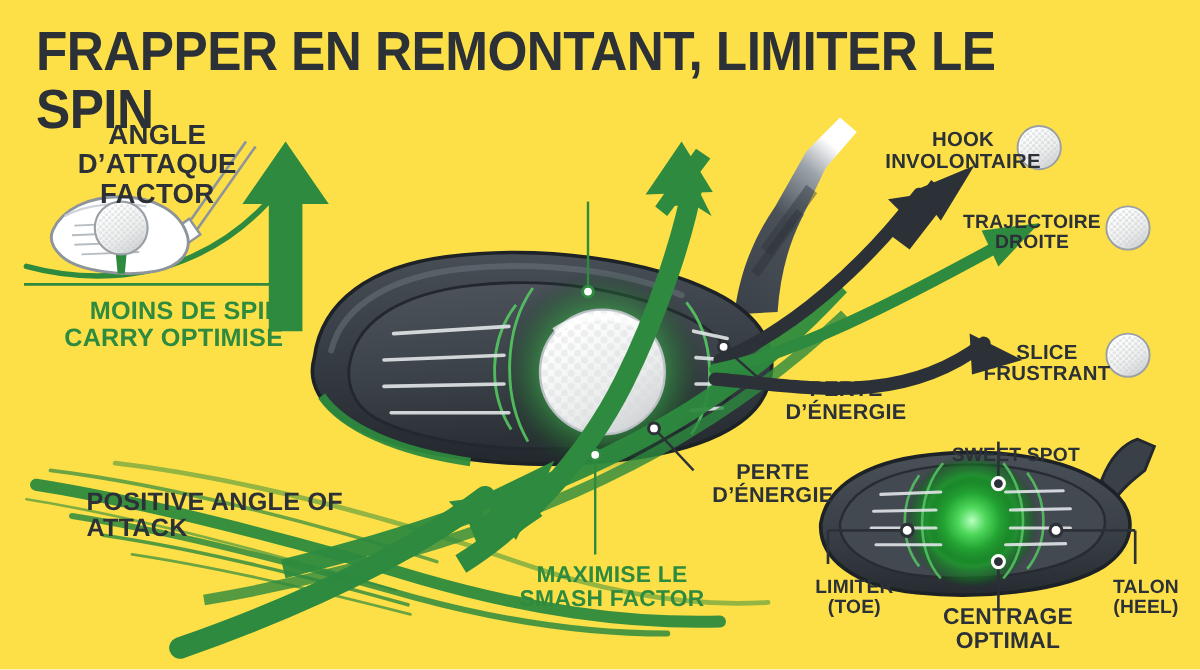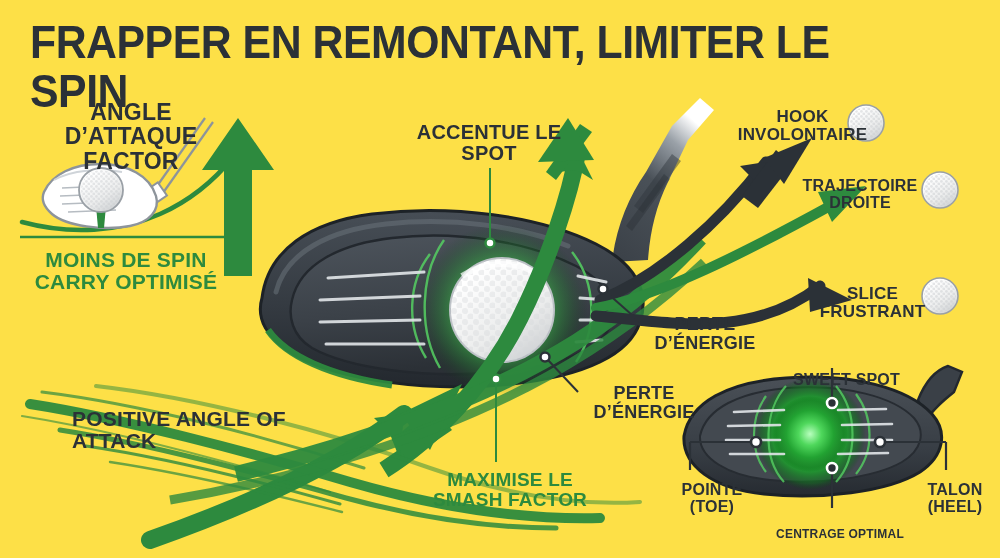--- a/index.html
+++ b/index.html
@@ -31,33 +31,33 @@
 
   #title{
     left:30px;top:18px;width:940px;
     font-size:46px;
     letter-spacing:-0.5px;
     transform:scaleX(.93);
     transform-origin:left center;
     color:#2b3137;
   }
   #lbl-angle-attaque{left:22px;top:100px;width:218px;font-size:23px;}
-  #lbl-moins-spin{left:16px;top:249px;width:220px;font-size:21px;}
+  #lbl-moins-spin{left:16px;top:249px;width:220px;font-size:21px;text-align:right;}
   #lbl-accentue{left:404px;top:122px;width:170px;font-size:20px;}
   #lbl-hook{left:720px;top:108px;width:165px;font-size:17px;}
   #lbl-trajectoire{left:790px;top:178px;width:140px;font-size:16px;}
   #lbl-slice{left:810px;top:285px;width:125px;font-size:17px;}
   #lbl-perte1{left:645px;top:315px;width:120px;font-size:18px;}
   #lbl-perte2{left:584px;top:384px;width:120px;font-size:18px;}
   #lbl-positive-aoa{left:72px;top:368px;width:300px;font-size:21px;margin-top:40px;}
   #lbl-maximise{left:420px;top:470px;width:180px;font-size:19px;}
   #lbl-sweet{left:770px;top:372px;width:130px;font-size:16px;text-align:right;}
   #lbl-pointe{left:662px;top:482px;width:100px;font-size:16px;}
   #lbl-talon{left:910px;top:482px;width:90px;font-size:16px;}
-  #lbl-centrage{left:745px;top:528px;width:190px;font-size:12px;}
+  #lbl-centrage{left:745px;top:505px;width:190px;font-size:19px;}
 </style>
 </head>
 <body>
 
 <div id="stage">
 
   <svg id="art" viewBox="0 0 1000 558">
     <defs>
       <radialGradient id="glowBall" cx="50%" cy="50%" r="50%">
         <stop offset="0%" stop-color="#9cf7a4" stop-opacity=".95"></stop>
@@ -317,38 +317,36 @@
 
   </svg>
 
   <div class="lbl dark lft" id="title">FRAPPER EN REMONTANT, LIMITER LE SPIN</div>
 
   <div class="lbl dark ctr" id="lbl-angle-attaque">ANGLE D’ATTAQUE
 FACTOR</div>
   <div class="lbl green ctr" id="lbl-moins-spin">MOINS DE SPIN
 CARRY OPTIMISÉ</div>
 
-  <div class="lbl dark ctr" id="lbl-accentue">ACCENTUE LE
-SPOT</div>
   <div class="lbl dark ctr" id="lbl-hook">HOOK
 INVOLONTAIRE</div>
   <div class="lbl dark ctr" id="lbl-trajectoire">TRAJECTOIRE
 DROITE</div>
   <div class="lbl dark ctr" id="lbl-slice">SLICE
 FRUSTRANT</div>
 
   <div class="lbl dark ctr" id="lbl-perte1">PERTE
 D’ÉNERGIE</div>
   <div class="lbl dark ctr" id="lbl-perte2">PERTE
 D’ÉNERGIE</div>
 
   <div class="lbl dark lft" id="lbl-positive-aoa">POSITIVE ANGLE OF ATTACK</div>
   <div class="lbl green ctr" id="lbl-maximise">MAXIMISE LE
 SMASH FACTOR</div>
 
   <div class="lbl dark ctr" id="lbl-sweet">SWEET SPOT</div>
-  <div class="lbl dark ctr" id="lbl-pointe">POINTE
+  <div class="lbl dark ctr" id="lbl-pointe">LIMITER
 (TOE)</div>
   <div class="lbl dark ctr" id="lbl-talon">TALON
 (HEEL)</div>
   <div class="lbl dark ctr" id="lbl-centrage">CENTRAGE OPTIMAL</div>
 
 </div>
 
 </body></html>

